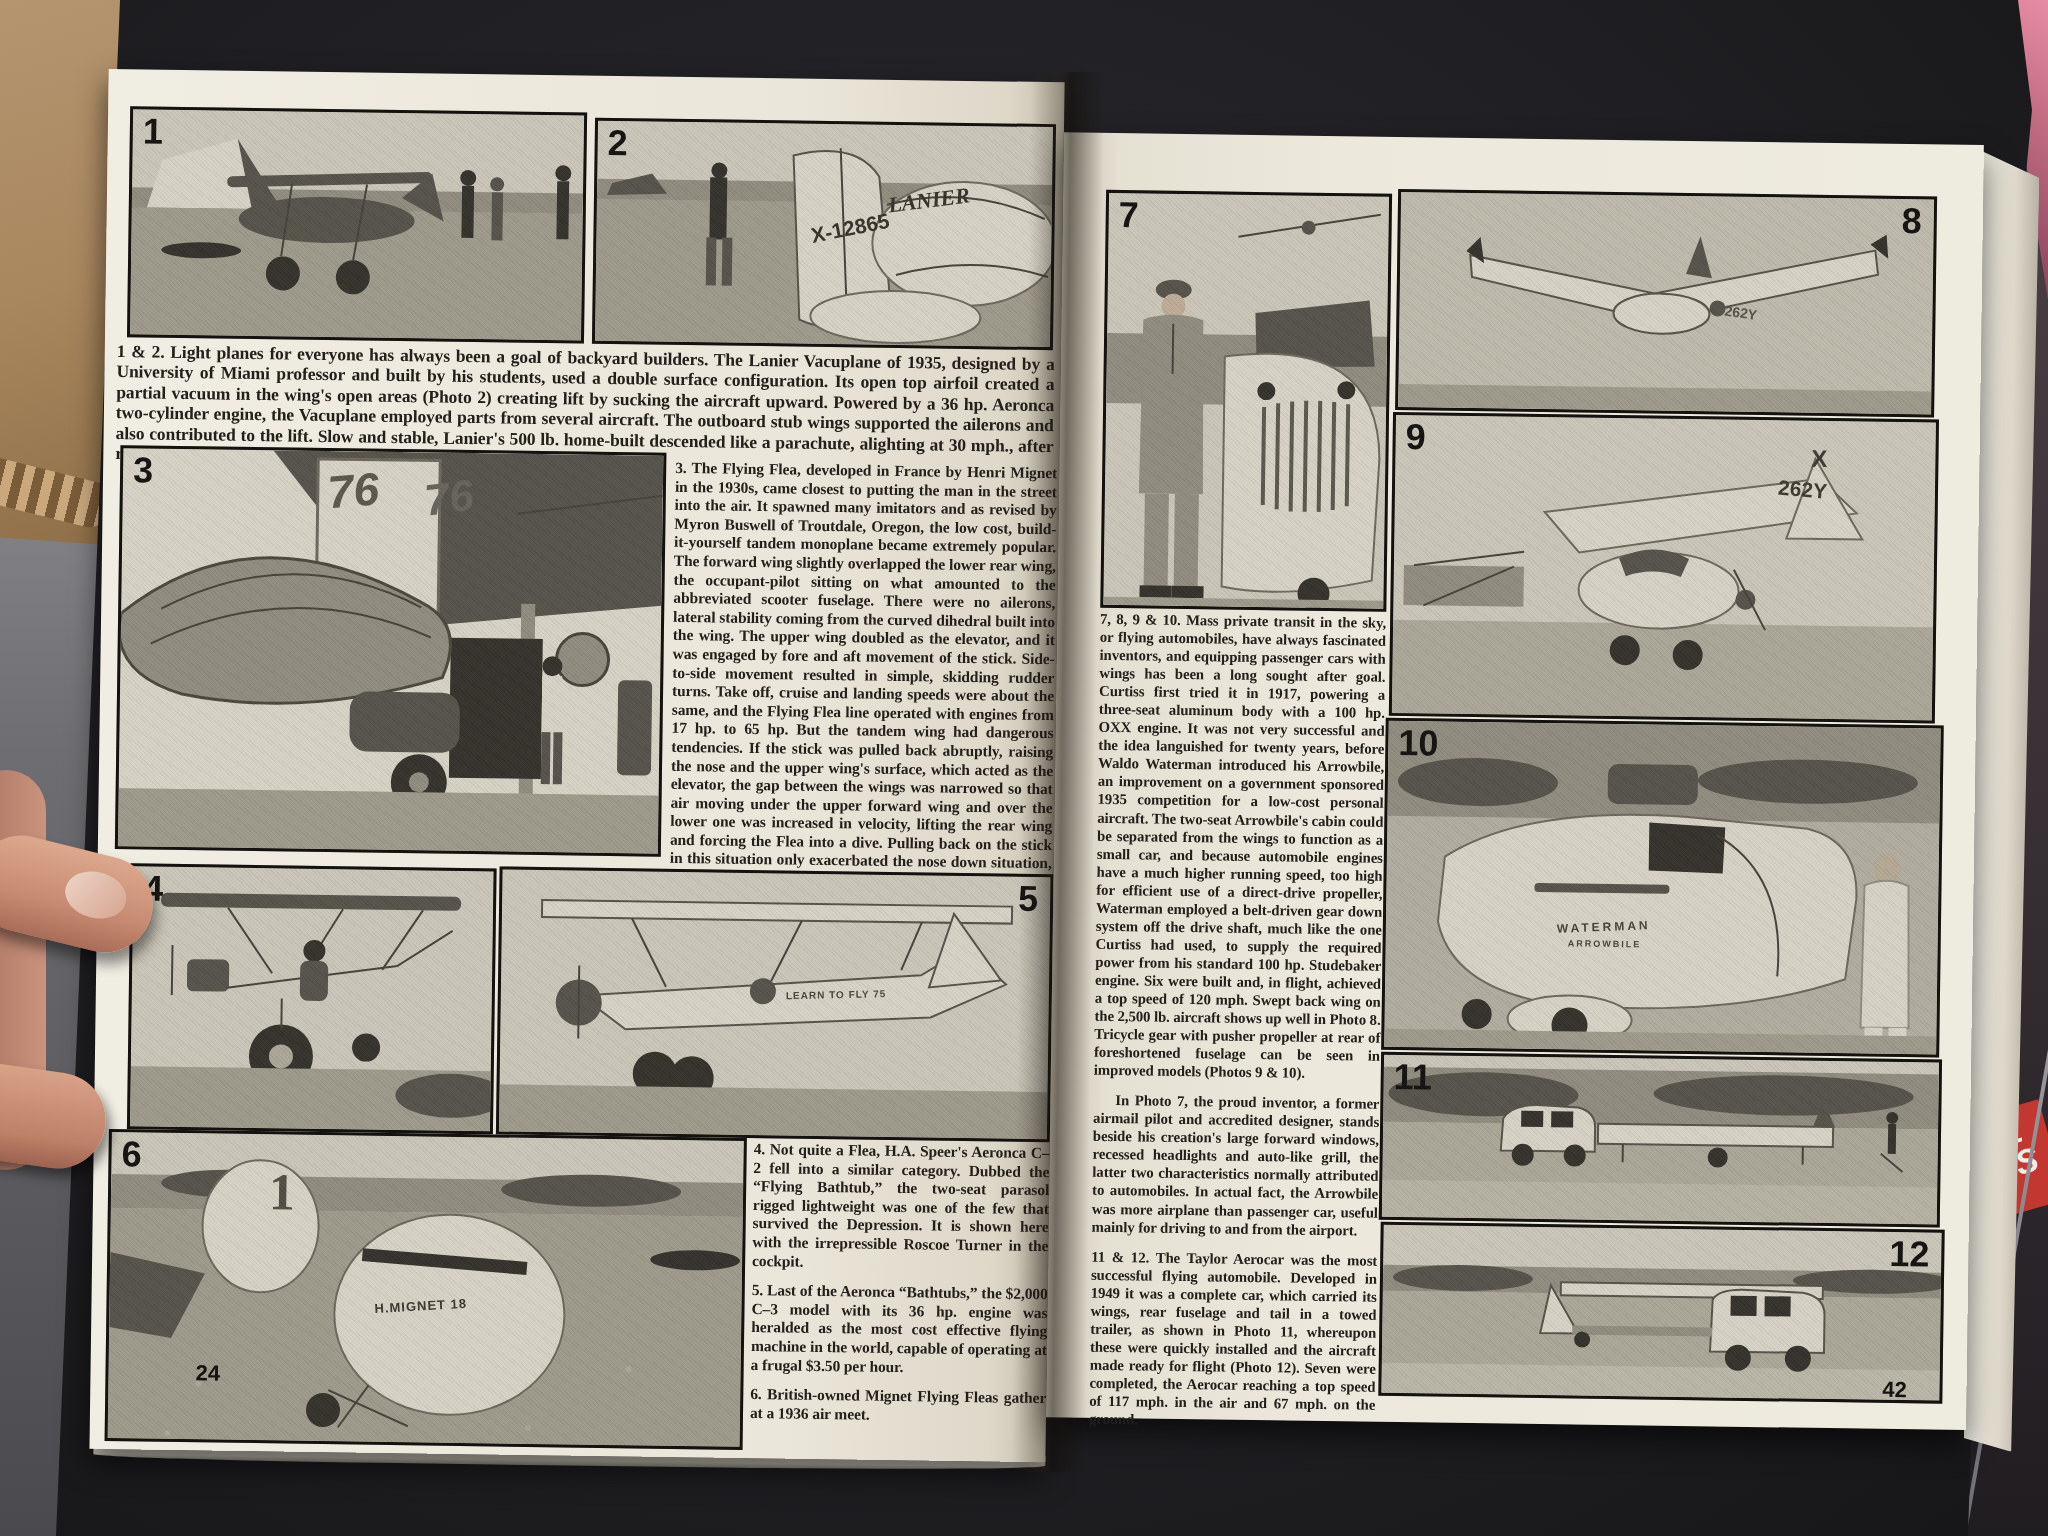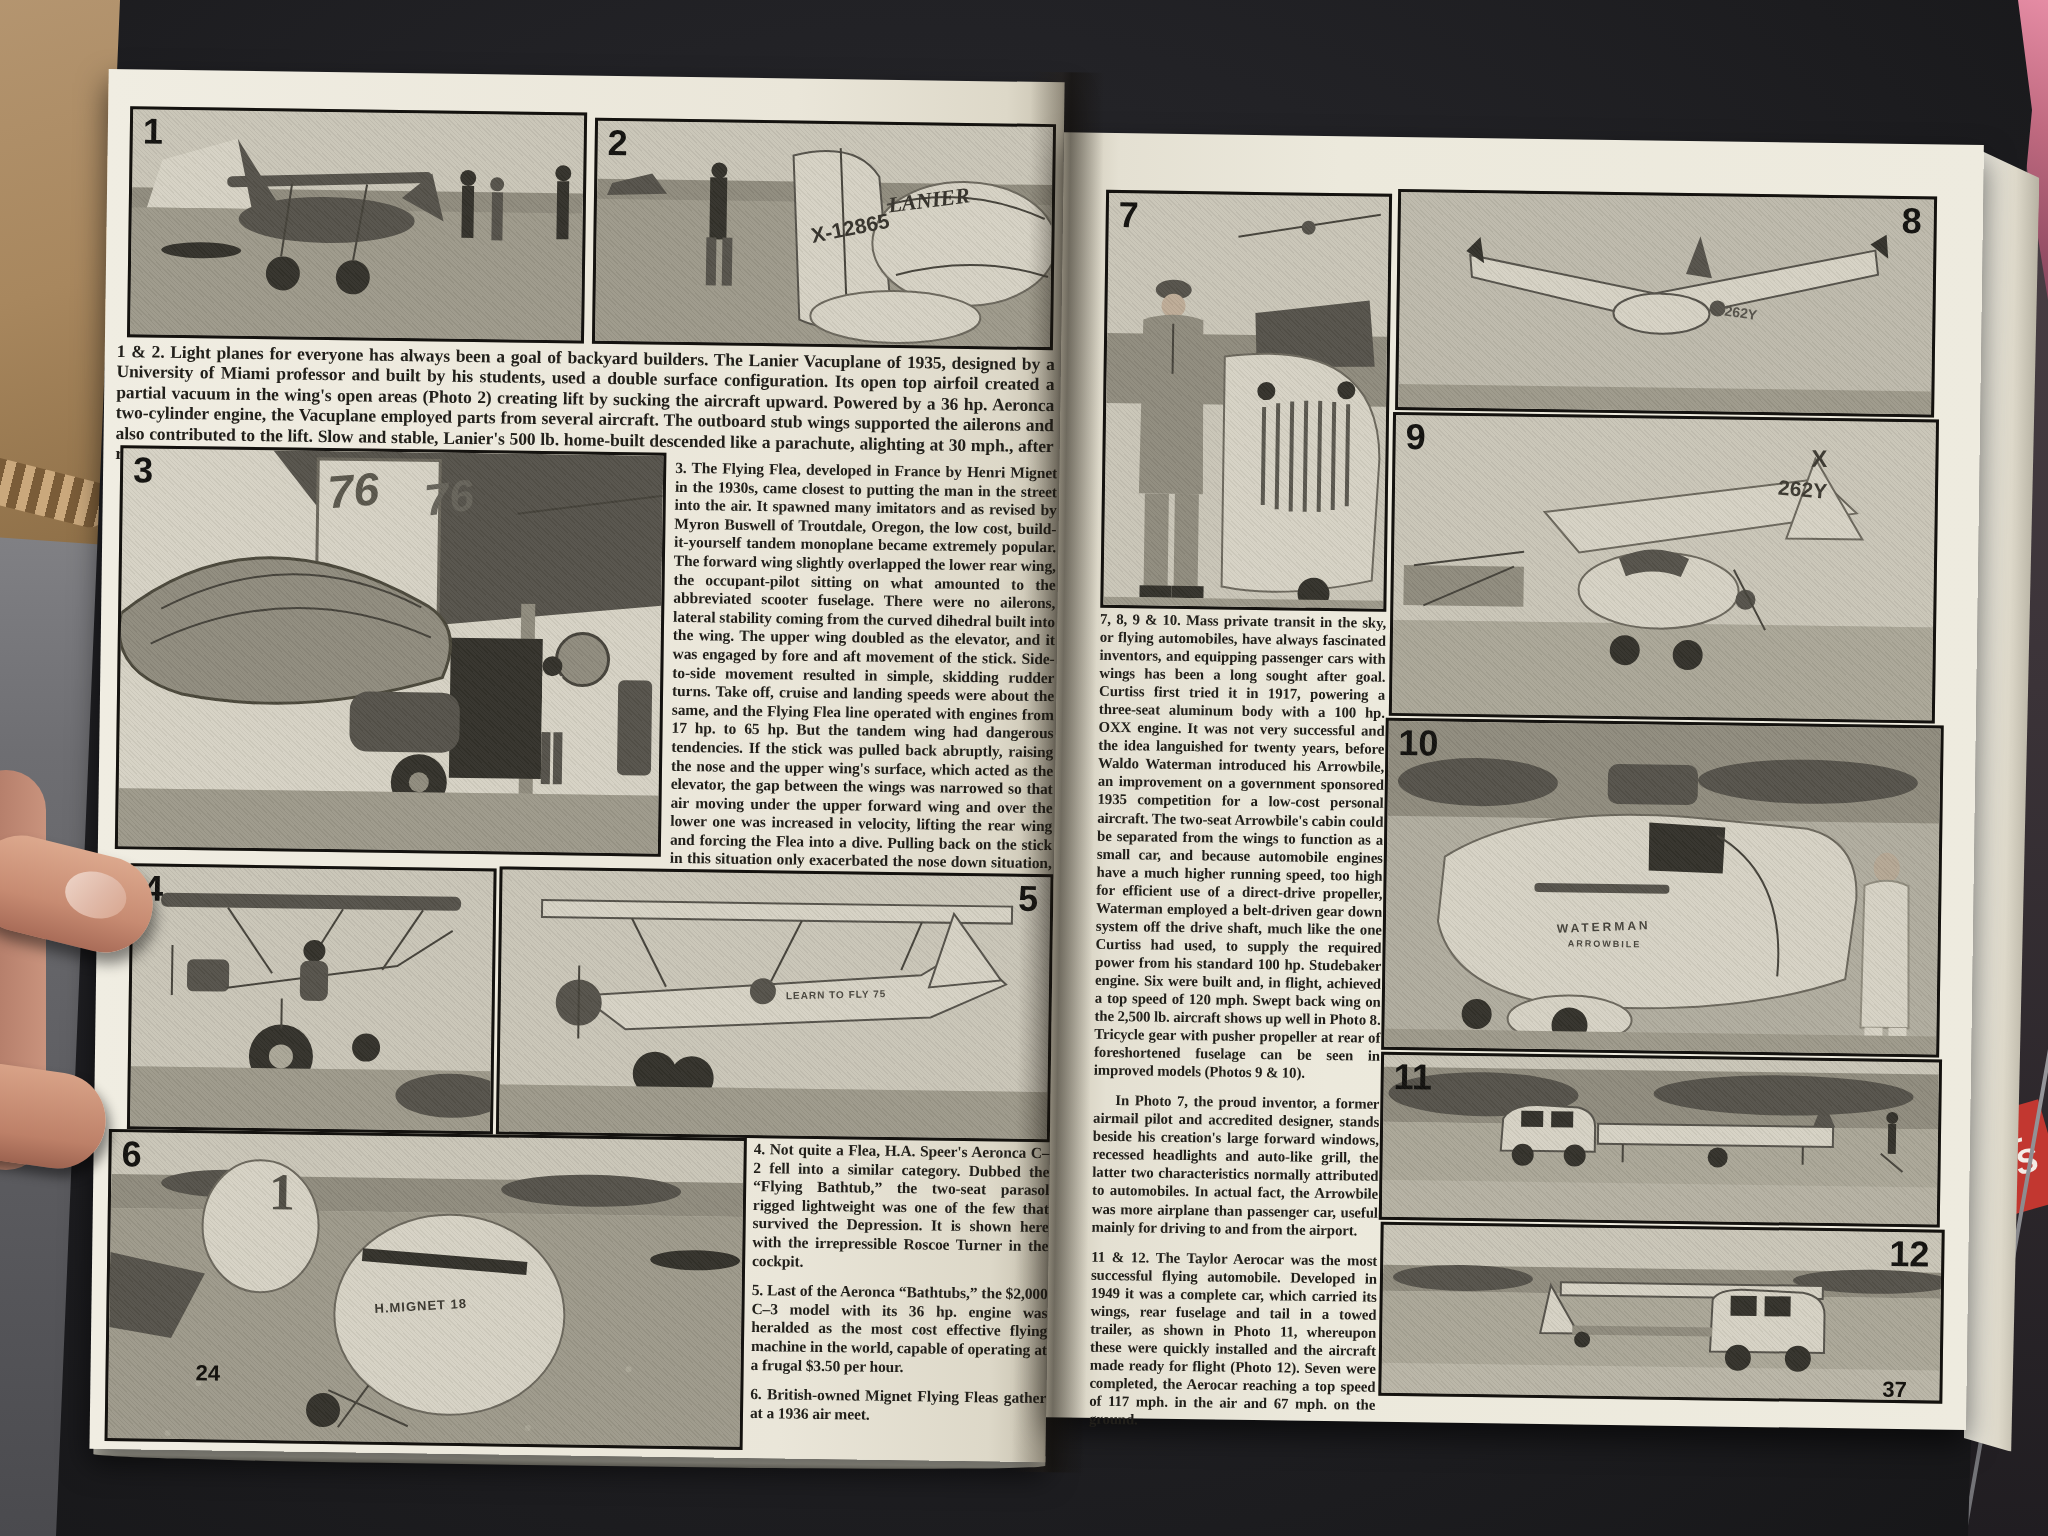--- a/index.html
+++ b/index.html
@@ -409,21 +409,21 @@
         <span class="pnum tr">12</span>
         <div class="grain"></div>
       </div>
 
       <div class="mag-text rightcol">
         <p>7, 8, 9 &amp; 10. Mass private transit in the sky, or flying automobiles, have always fascinated inventors, and equipping passenger cars with wings has been a long sought after goal. Curtiss first tried it in 1917, powering a three-seat aluminum body with a 100 hp. OXX engine. It was not very successful and the idea languished for twenty years, before Waldo Waterman introduced his Arrowbile, an improvement on a government sponsored 1935 competition for a low-cost personal aircraft. The two-seat Arrowbile's cabin could be separated from the wings to function as a small car, and because automobile engines have a much higher running speed, too high for efficient use of a direct-drive propeller, Waterman employed a belt-driven gear down system off the drive shaft, much like the one Curtiss had used, to supply the required power from his standard 100 hp. Studebaker engine. Six were built and, in flight, achieved a top speed of 120 mph. Swept back wing on the 2,500 lb. aircraft shows up well in Photo 8. Tricycle gear with pusher propeller at rear of foreshortened fuselage can be seen in improved models (Photos 9 &amp; 10).</p>
         <p class="indented">In Photo 7, the proud inventor, a former airmail pilot and accredited designer, stands beside his creation's large forward windows, recessed headlights and auto-like grill, the latter two characteristics normally attributed to automobiles. In actual fact, the Arrowbile was more airplane than passenger car, useful mainly for driving to and from the airport.</p>
         <p>11 &amp; 12. The Taylor Aerocar was the most successful flying automobile. Developed in 1949 it was a complete car, which carried its wings, rear fuselage and tail in a towed trailer, as shown in Photo 11, whereupon these were quickly installed and the aircraft made ready for flight (Photo 12). Seven were completed, the Aerocar reaching a top speed of 117 mph. in the air and 67 mph. on the ground.</p>
       </div>
 
-      <div class="folio" style="left:836px;top:1235px;">37</div>
+      <div class="folio" style="left:836px;top:1235px;">42</div>
     </div>
 
     <div class="gutter"></div>
   </div>
 
   <div class="palm"></div>
   <div class="thumb">
     <div class="nail"></div>
   </div>
   <div class="finger"></div>

